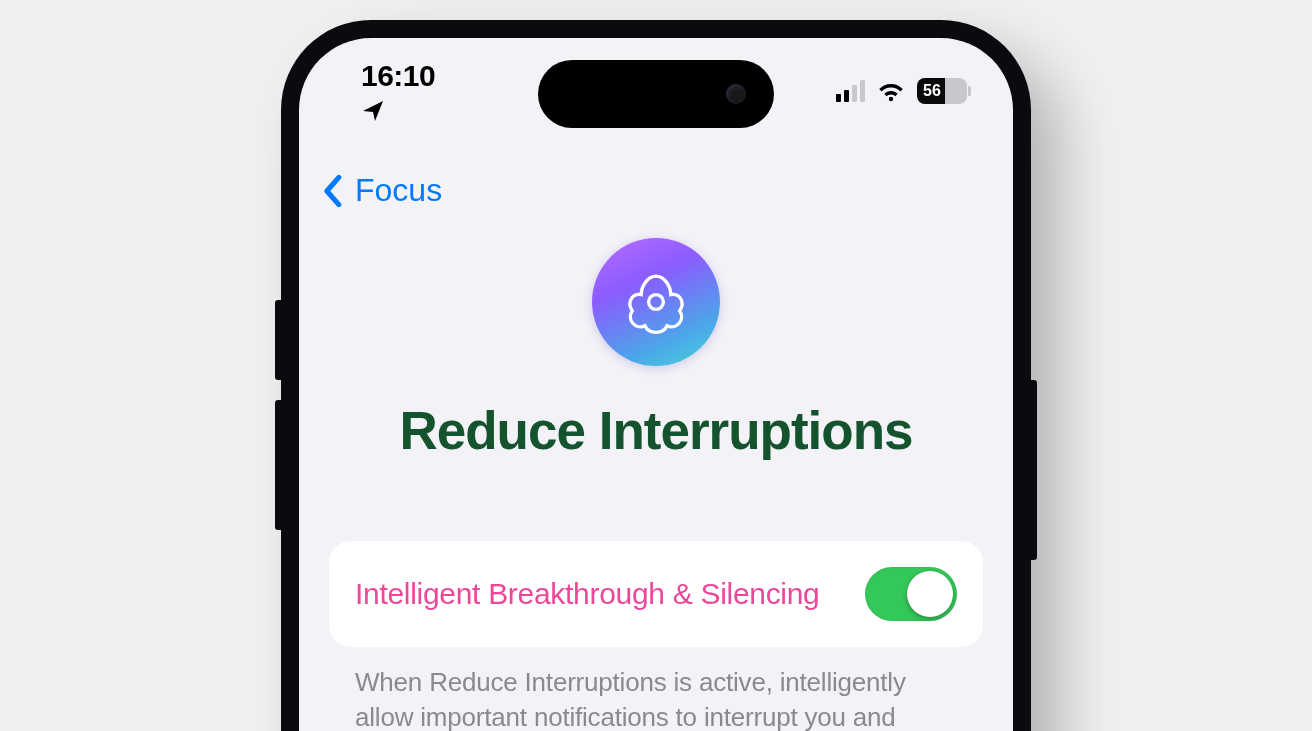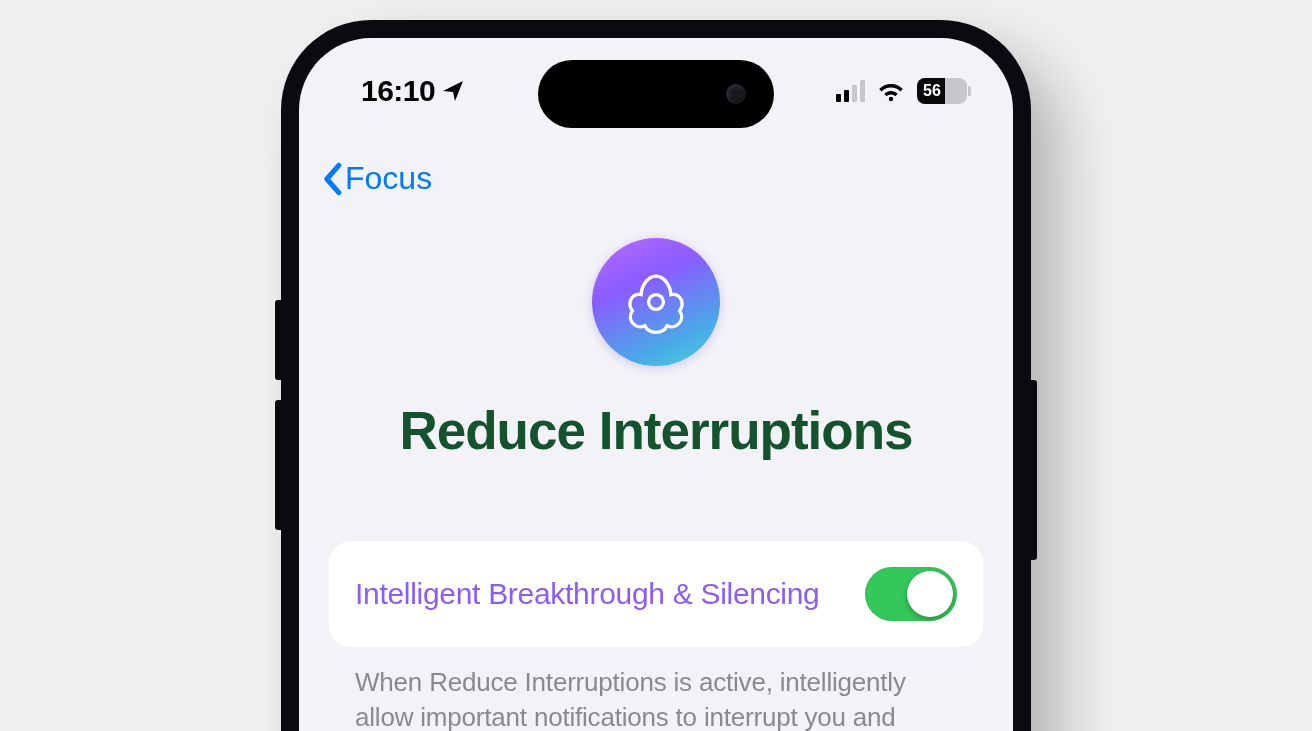--- a/index.html
+++ b/index.html
@@ -66,25 +66,26 @@
     height: 54px;
     display: flex;
     justify-content: space-between;
     align-items: center;
     padding: 0 46px 0 62px;
     z-index: 5;
     font-weight: 600;
   }
   .status-left {
     display: flex;
-    align-items: center;
+    align-items: flex-start;
     gap: 6px;
     font-size: 30px;
     letter-spacing: -0.5px;
     color: #000;
+    flex-direction: column;
   }
   .status-right {
     display: flex;
     align-items: center;
     gap: 12px;
   }
   .loc-icon svg { width: 24px; height: 24px; display:block; }
   .signal { display:flex; align-items:flex-end; gap:3px; height:22px; }
   .signal span { width:5px; background:#c7c7cc; border-radius:1px; }
   .signal span.on { background:#000; }
@@ -130,25 +131,26 @@
     position:absolute;
     top:110px;
     left:0;right:0;
     padding: 12px 22px;
     display:flex;
     align-items:center;
   }
   .back {
     display:flex;
     align-items:center;
-    gap:2px;
+    gap:12px;
     color:#007aff;
     font-size:32px;
     font-weight:400;
     cursor:pointer;
+    margin-top:12px;
   }
   .back svg{width:22px;height:34px;display:block;}
   .content { position:absolute; top:200px; left:0; right:0; padding:0 30px; text-align:center; }
   .hero-icon {
     width:128px;height:128px;
     border-radius:50%;
     margin:0 auto 34px;
     background: linear-gradient(155deg, #b96cff 0%, #8a5cff 35%, #4aa8e8 75%, #48d6d6 100%);
     display:flex;align-items:center;justify-content:center;
     box-shadow: 0 2px 10px rgba(120,80,200,0.25);
@@ -166,21 +168,21 @@
     border-radius:22px;
     padding:26px 26px;
     display:flex;
     align-items:center;
     justify-content:space-between;
     text-align:left;
     margin-bottom:18px;
   }
   .card-label{
     font-size:30px;
-    color:#8b5cf6;
+    color:#ec4899;
     letter-spacing:-0.3px;
   }
   .switch{
     width:92px;height:54px;
     background:#34c759;
     border-radius:30px;
     position:relative;
     flex-shrink:0;
     cursor:pointer;
     box-shadow: inset 0 0 2px rgba(0,0,0,0.15);

